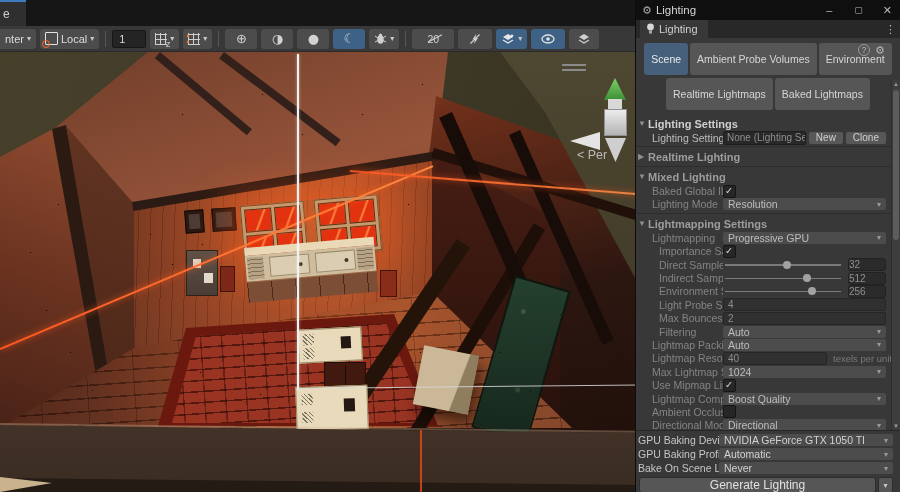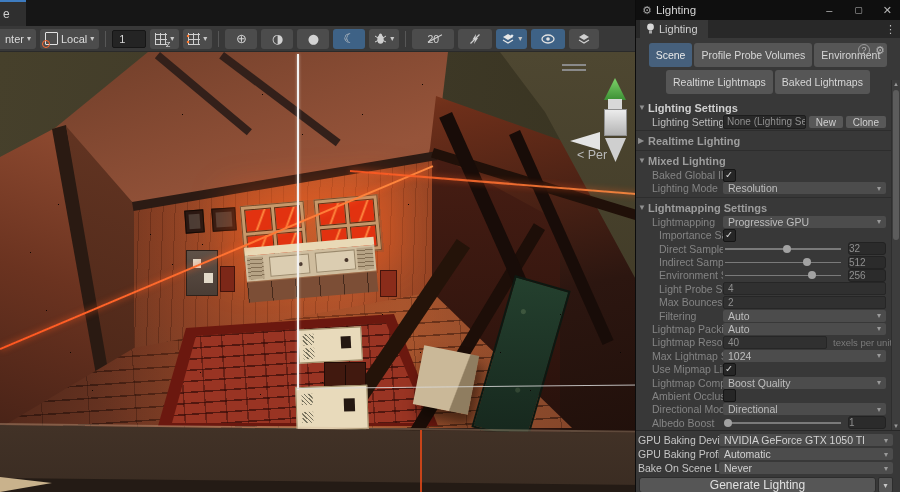--- a/index.html
+++ b/index.html
@@ -152,21 +152,21 @@
          border-left:1px solid #0c0c0c;box-sizing:border-box;font-size:11px;color:#c2c2c2;}
   .ptitle{position:absolute;left:0;top:0;width:100%;height:20px;background:#0f0f0f;display:flex;align-items:center;
           color:#d4d4d4;font-size:11.5px;}
   .ptitle .wctl{color:#b8b8b8;font-size:11px;}
   .ptabs{position:absolute;left:0;top:20px;width:100%;height:18px;background:#282828;display:flex;align-items:flex-end;}
   .ptab{height:18px;background:#383838;display:flex;align-items:center;gap:4px;padding:0 10px 0 6px;
         color:#cfcfcf;font-size:11px;}
   .pbody{position:absolute;left:0;top:38px;width:100%;height:392px;background:#383838;overflow:hidden;}
   .modetabs{display:flex;justify-content:center;gap:2px;margin-top:5px;}
   .modetabs.second{margin-top:3px;}
-  .mtab{height:24px;background:#565656;border-radius:3px;color:#d6d6d6;font-size:10.5px;
+  .mtab{height:32px;background:#565656;border-radius:3px;color:#d6d6d6;font-size:10.5px;
         display:flex;align-items:center;padding:0 7px;justify-content:center;}
   .mtab.active{background:#46607c;color:#eaeaea;}
   .phead{display:flex;align-items:center;height:15px;padding-left:2px;font-weight:bold;color:#9d9d9d;font-size:11px;}
   .phead.bright{color:#cfcfcf;}
   .phead .arr{width:10px;font-size:8px;color:#8f8f8f;}
   .prow{display:flex;align-items:center;height:13.4px;padding:0 14px 0 16px;}
   .prow.ind2{padding-left:23px;}
   .lbl{width:71px;flex-shrink:0;overflow:hidden;white-space:nowrap;color:#848484;font-size:10.5px;}
   .prow.ind2 .lbl{width:64px;}
   .lbl.bright{color:#bdbdbd;}
@@ -180,21 +180,21 @@
   .slider .knob{position:absolute;top:2px;width:8px;height:8px;border-radius:50%;background:#a2a2a2;margin-left:-4px;}
   .valbox{width:36px;flex-shrink:0;height:11px;background:#2b2b2b;border:1px solid #222;border-radius:3px;
           color:#8f8f8f;font-size:10px;display:flex;align-items:center;}
   .tfield{flex:1;height:11px;background:#303030;border:1px solid #262626;border-radius:2px;color:#8f8f8f;
           font-size:10px;display:flex;align-items:center;padding-left:4px;min-width:0;}
   .tfield.fixed{flex:0 0 98px;}
   .unit{color:#7a7a7a;font-size:9.5px;margin-left:6px;white-space:nowrap;}
   .objfield{flex:1;height:12px;background:#282828;border:1px solid #1d1d1d;border-radius:2px;color:#8f8f8f;
             font-size:10px;display:flex;align-items:center;padding:0 3px;min-width:0;white-space:nowrap;overflow:hidden;}
   .minibtn{flex-shrink:0;height:12px;background:#585858;border-radius:2px;color:#d0d0d0;font-size:10px;
-           display:flex;align-items:flex-end;padding:0 7px;margin-left:3px;}
+           display:flex;align-items:center;padding:0 7px;margin-left:3px;}
   .sepline{height:1px;background:#2d2d2d;margin:2px 0;}
   .pscroll{position:absolute;right:0;top:42px;width:9px;height:350px;background:#3d3d3d;border-left:1px solid #2e2e2e;box-sizing:border-box;}
   .pscroll .thumb{position:absolute;left:1px;right:1px;top:10px;height:150px;background:#5c5c5c;border-radius:4px;}
   .pscroll .sarr{position:absolute;left:0;width:100%;text-align:center;font-size:6px;color:#9a9a9a;}
   .pfoot{position:absolute;left:0;top:430px;width:100%;height:62px;background:#383838;border-top:1px solid #272727;box-sizing:border-box;padding-top:2px;}
   .brow{display:flex;align-items:center;height:14px;padding:0 7px 0 2px;}
   .brow .lbl{width:81px;color:#c6c6c6;font-size:10.5px;}
   .brow .dd{color:#d2d2d2;}
   .genrow{display:flex;align-items:center;gap:2px;padding:2px 7px 0 3px;}
   .genbtn{flex:1;height:14px;background:#565656;border:1px solid #2d2d2d;border-radius:3px;color:#e0e0e0;
@@ -416,21 +416,21 @@
       </div>
       <span style="margin-left:auto;margin-right:4px;color:#bcbcbc;font-size:11px;align-self:center;">⋮</span>
     </div>
 
     <div class="pbody">
       <div class="modetabs">
         <div class="mtab active">
             <span>Scene</span>
           </div>
         <div class="mtab">
-            <span>Profile Probe Volumes</span>
+            <span>Ambient Probe Volumes</span>
           </div>
         <div class="mtab">
             <span>Environment</span>
           </div>
       </div>
       <div class="abs" style="right:14px;top:6px;display:flex;gap:4px;">
         <div class="hicon">
             <span>?</span>
           </div>
         <div class="hicon" style="border:none;font-size:11px;">

